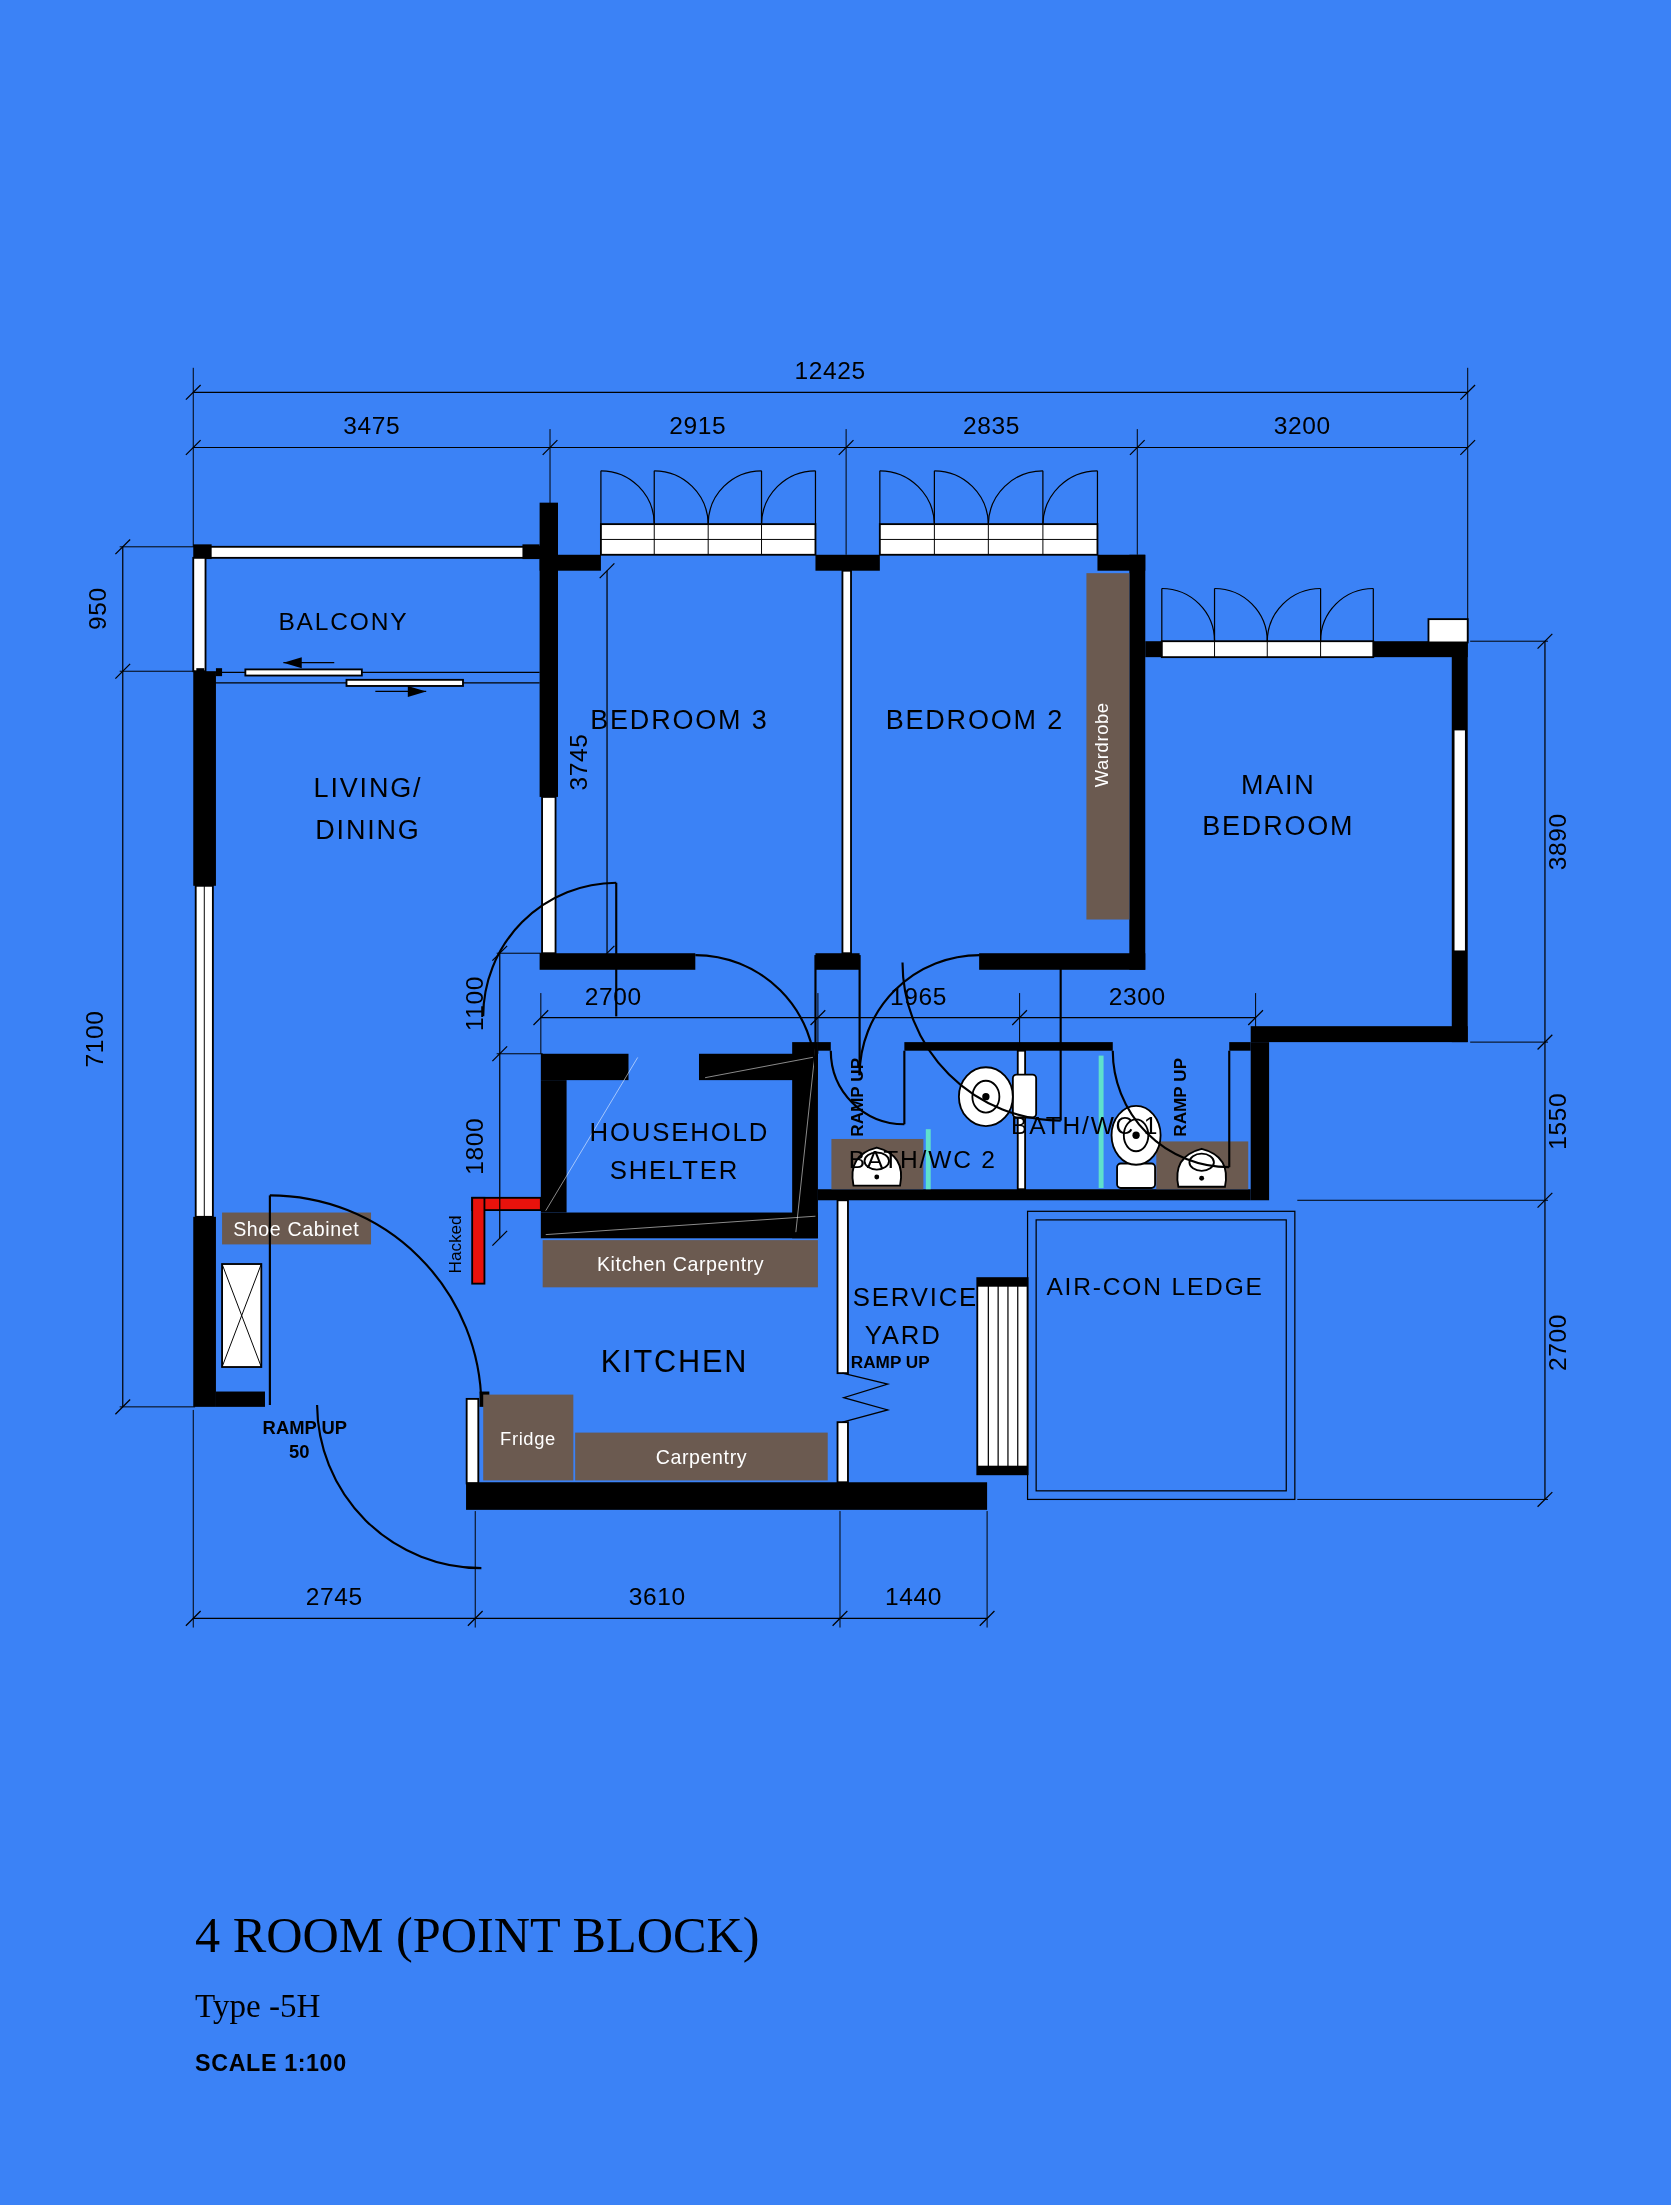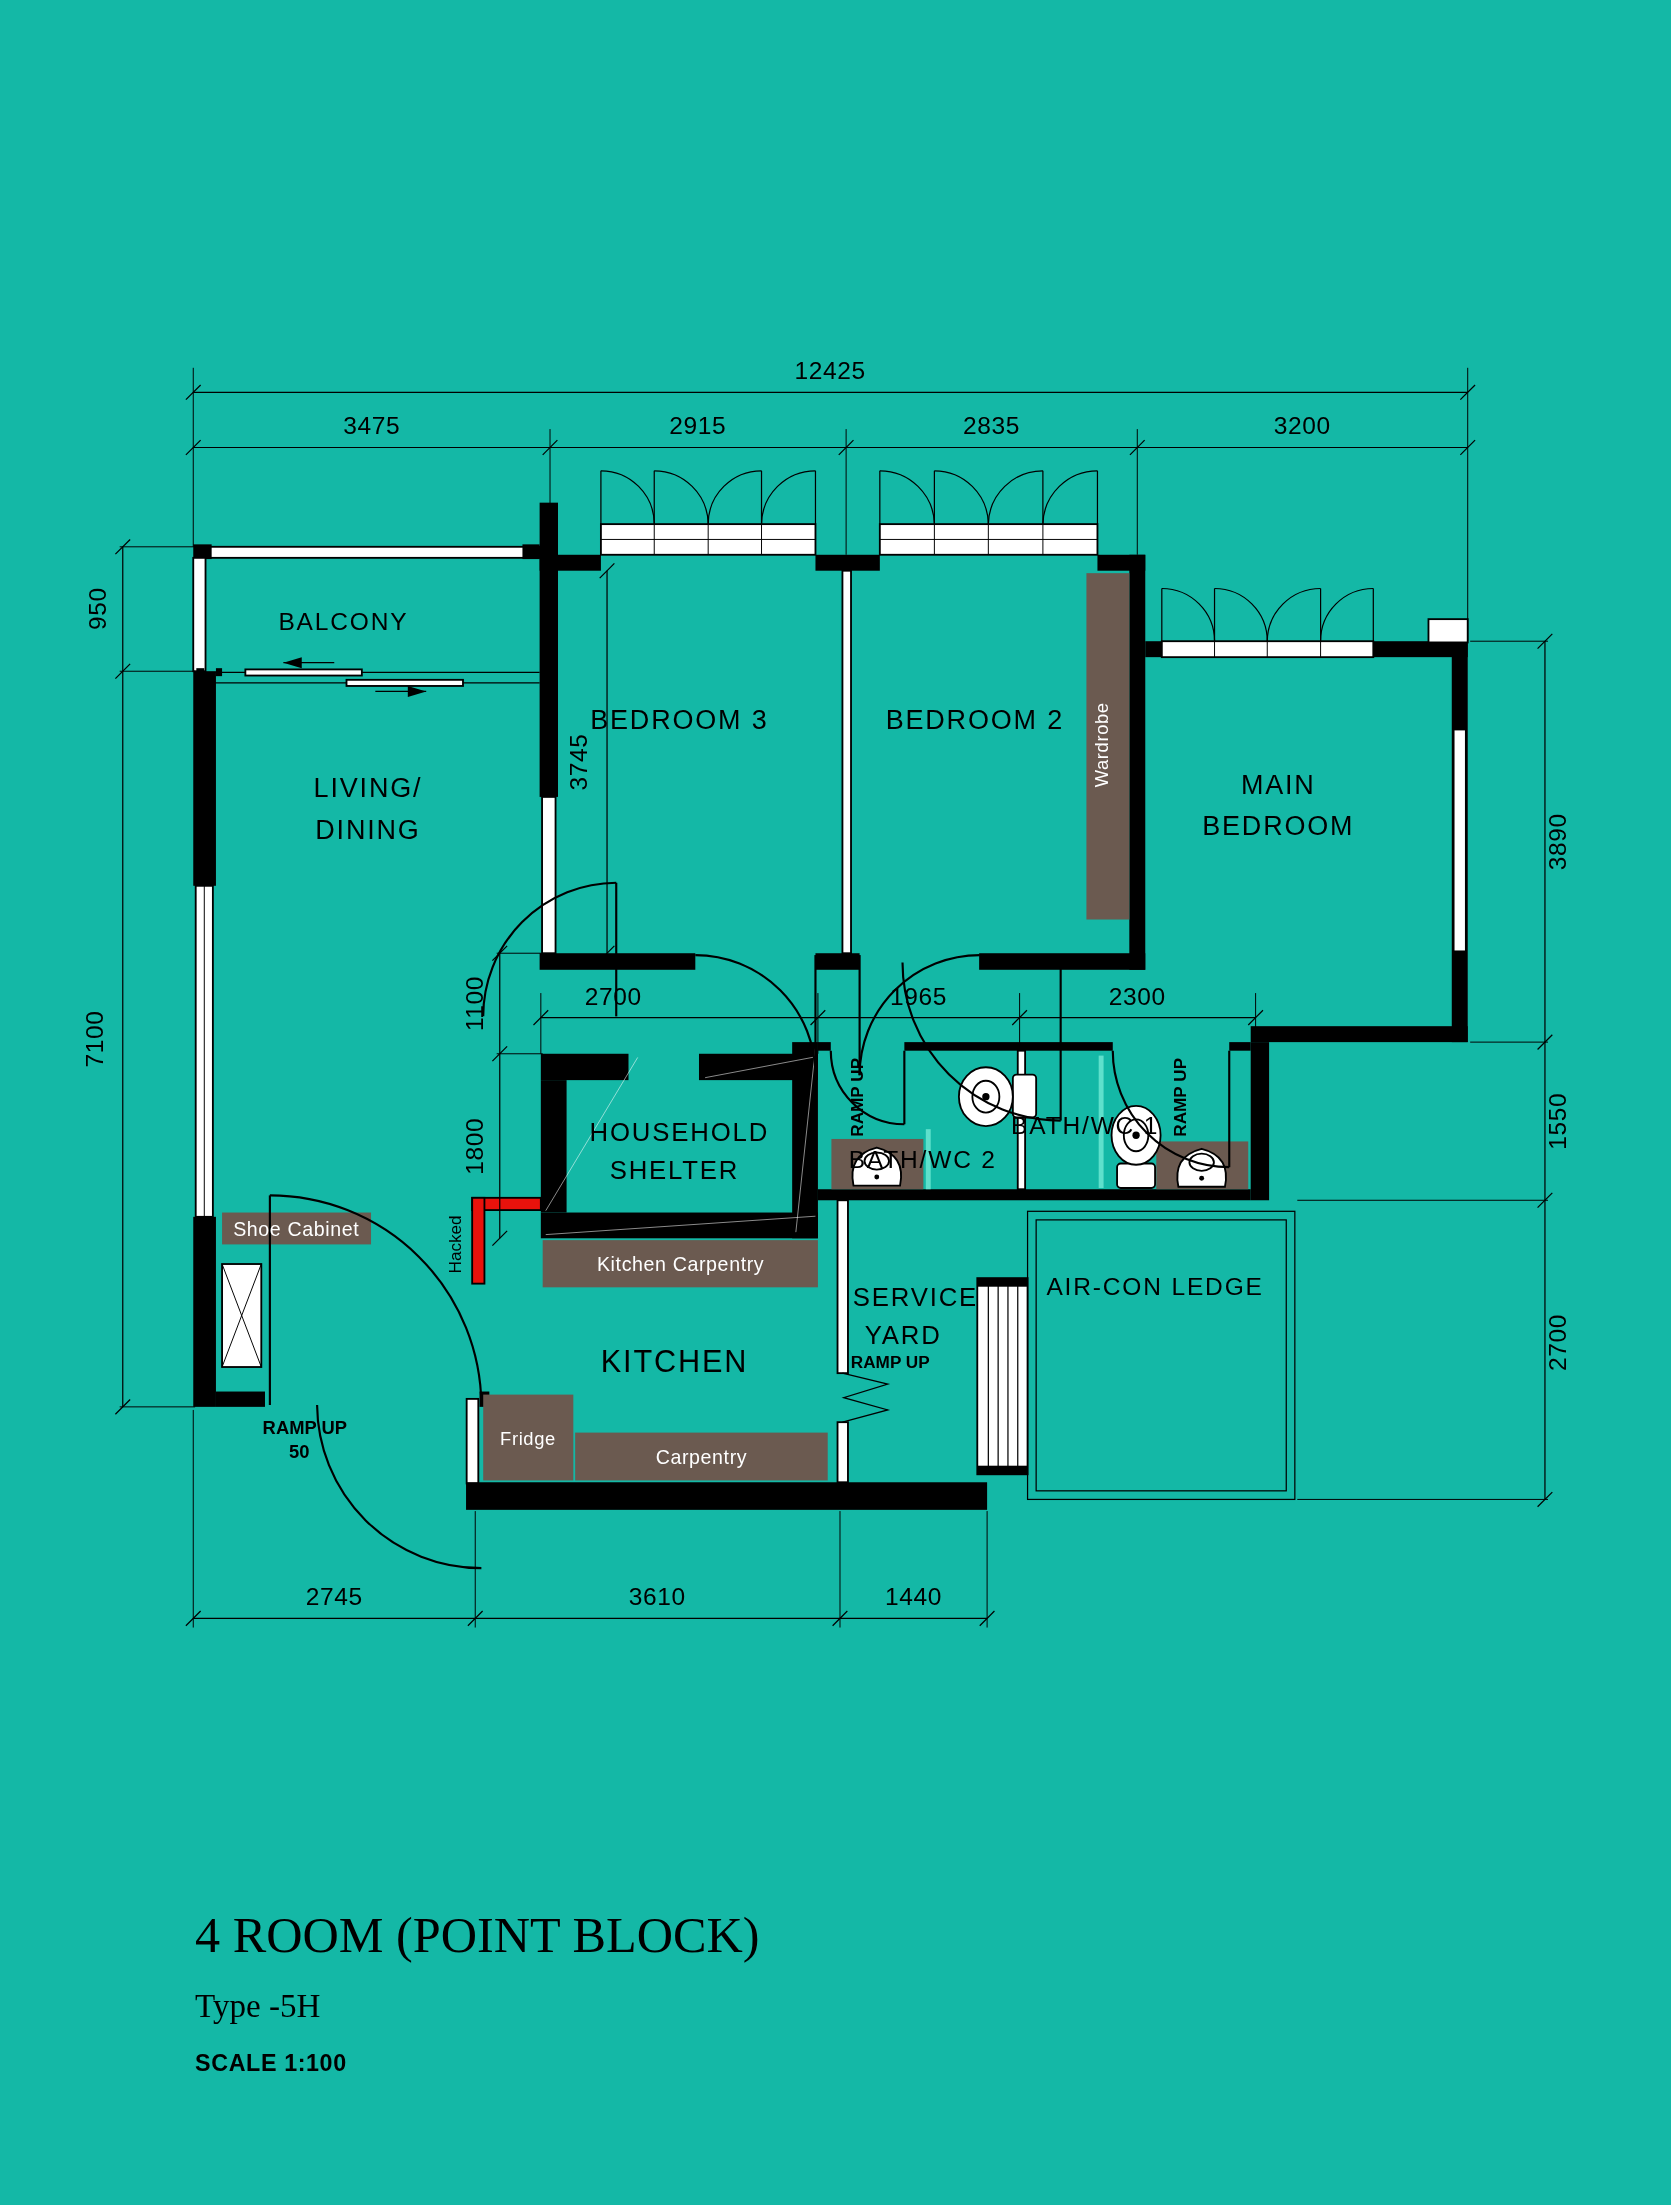--- a/index.html
+++ b/index.html
@@ -1,16 +1,16 @@
 <!DOCTYPE html>
 <html style="font-size:9.8px"><head>
 <meta charset="utf-8">
 <style>
   html,body{margin:0;padding:0;background:#e8e8e8;}
-  .sheet{position:relative;width:1672px;height:2205px;background:#14b8a6;margin:0 auto;
+  .sheet{position:relative;width:1672px;height:2205px;background:#3b82f6;margin:0 auto;
          font-family:"Liberation Sans","DejaVu Sans",sans-serif;}
   svg{position:absolute;left:0;top:0;}
   svg text{fill:#000;}
   .roomlbl{font-size:44px;letter-spacing:3px;}
   .dimtxt{font-size:40px;letter-spacing:1px;}
   .smlbl{font-size:28px;font-weight:bold;letter-spacing:0px;}
   .furntxt{font-size:32px;fill:#fff;letter-spacing:1px;}
   .wall{fill:#000;stroke:none;}
   .thinwall{fill:#fff;stroke:#000;stroke-width:3;}
   .line{stroke:#000;stroke-width:2;fill:none;}

